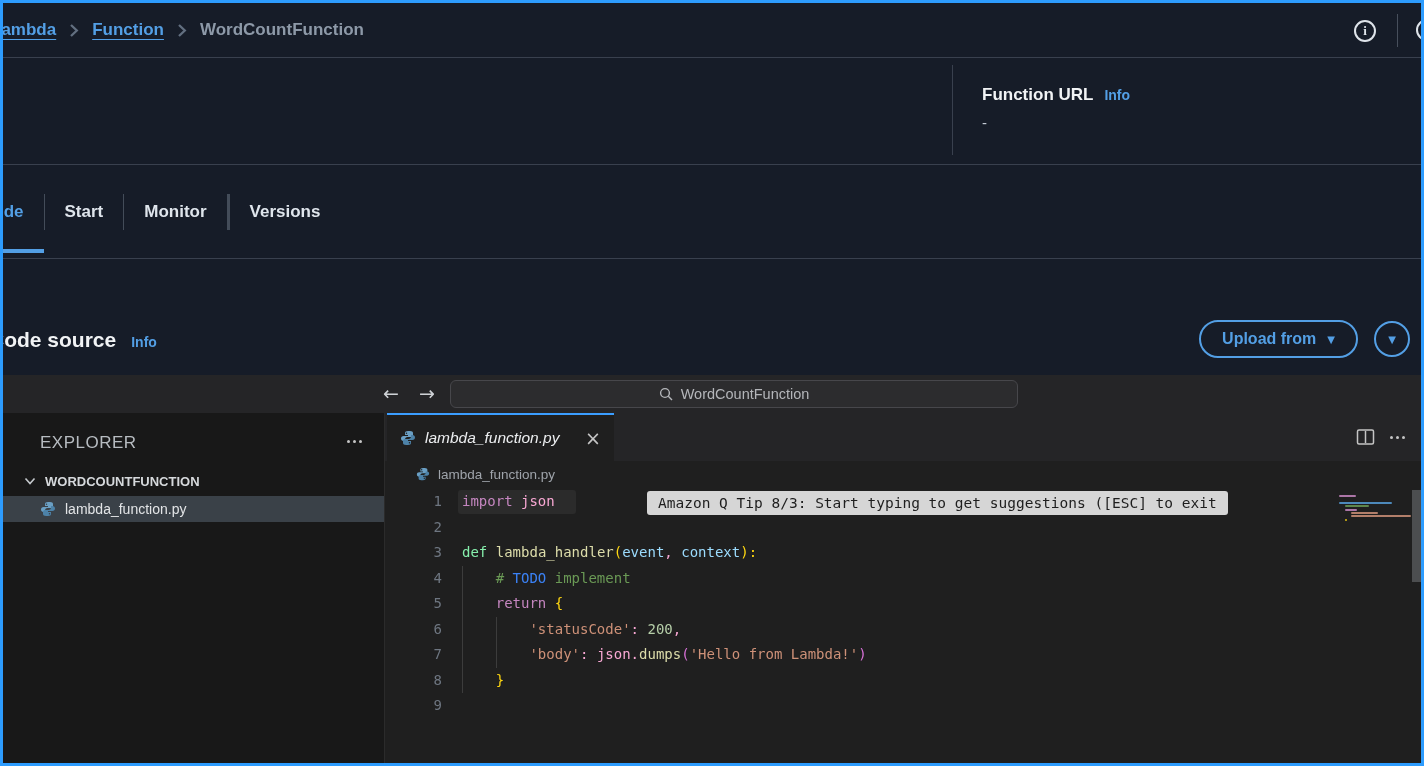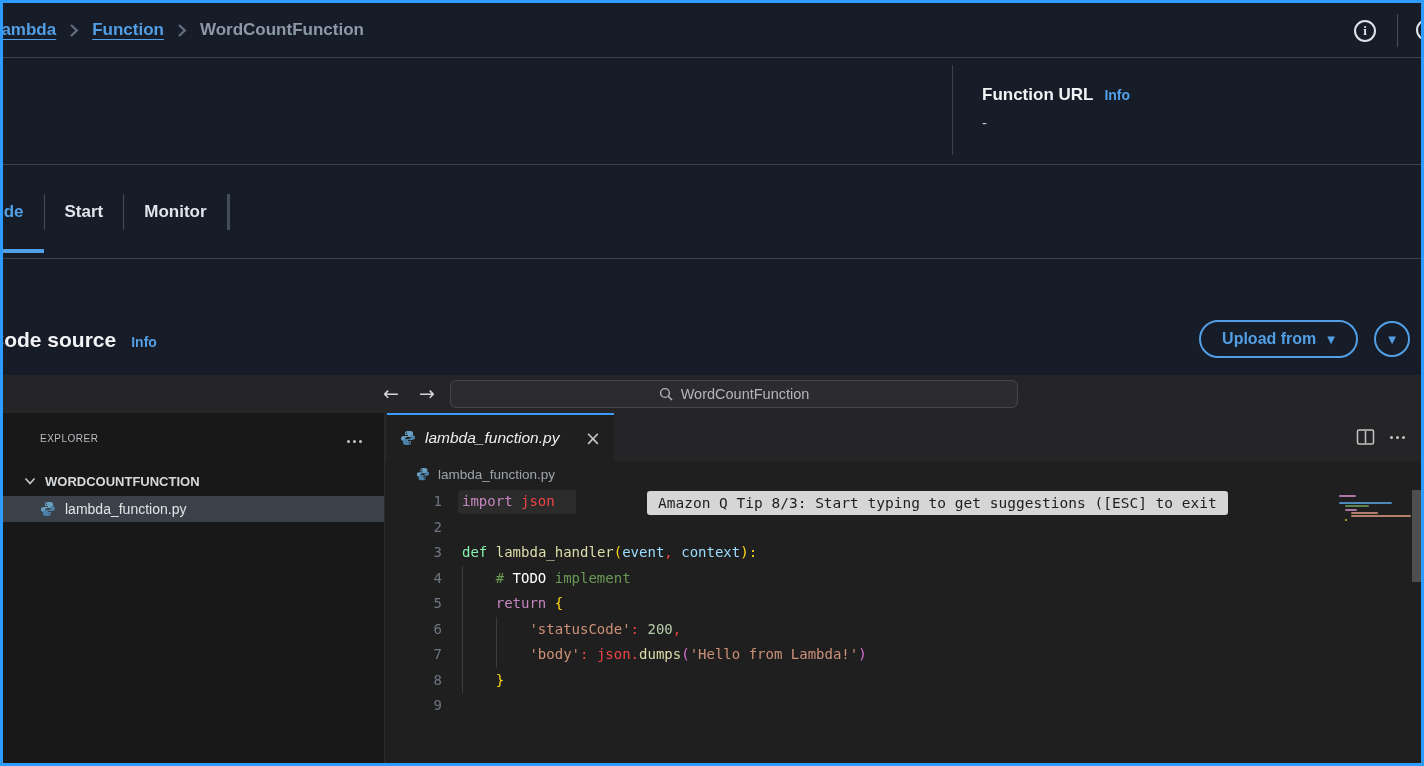--- a/index.html
+++ b/index.html
@@ -63,21 +63,21 @@
   .nav-back { left:380px; } .nav-fwd { left:416px; }
   .cmd-center { position:absolute; left:447px; top:5px; width:568px; height:28px;
     background:#2c2c2e; border:1px solid #47474b; border-radius:6px;
     display:flex; align-items:center; justify-content:center; gap:8px;
     color:#b4b6ba; font-size:14.5px; cursor:pointer; }
   .tb-icons { position:absolute; right:0; top:0; height:38px; }
   .vsc-body { position:absolute; left:0; top:38px; width:1418px; height:350px; display:flex; }
   
   .vsc-sidebar { position:relative; width:382px; height:100%; background:#181818;
     border-right:1px solid #2b2b2b; color:#c5c5c5; }
-  .exp-header { position:absolute; left:37px; top:20px; font-size:10px;
+  .exp-header { position:absolute; left:37px; top:20px; font-size:17px;
     letter-spacing:.5px; color:#b7bcc1; }
   .dots { display:flex; gap:3px; align-items:center; cursor:pointer; }
   .dots i { width:3px; height:3px; border-radius:50%; background:#c5c5c5; }
   .exp-dots { position:absolute; right:22px; top:27px; }
   .exp-section { position:absolute; left:0; right:0; top:56px; height:24px;
     display:flex; align-items:center; cursor:pointer; }
   .exp-chev { margin-left:21px; display:flex; }
   .exp-folder { margin-left:9px; font-size:13px; font-weight:700; color:#d6d9dc; }
   .exp-file { position:absolute; left:0; right:0; top:83px; height:26px;
     background:#3a4148; display:flex; align-items:center; cursor:pointer; }
@@ -110,22 +110,22 @@
   .q-tip { position:absolute; left:262px; top:2px; height:24px; padding:0 11px;
     background:#d6d6d6; color:#1e1e1e; border-radius:3px;
     font-size:14.5px; line-height:24px; white-space:nowrap; max-width:670px; overflow:hidden; }
   .minimap { position:absolute; right:9px; top:2px; width:76px; bottom:0; cursor:pointer; }
   .mm-bar { position:absolute; height:2px; border-radius:1px; opacity:.85; }
   .ed-scrollbar { position:absolute; right:0; top:1px; width:9px; height:92px;
     background:rgba(150,155,160,.38); cursor:pointer; }
   
   .tk-kw{color:#86efac} .tk-kw2{color:#c586c0} .tk-fn{color:#dcdcaa}
   .tk-var{color:#9cdcfe} .tk-str{color:#ce9178} .tk-num{color:#b5cea8}
-  .tk-cm{color:#6a9955} .tk-todo{color:#ffffff} .tk-b1{color:#ffd710}
-  .tk-b2{color:#d670d6} .tk-pl{color:#ef4444}
+  .tk-cm{color:#6a9955} .tk-todo{color:#3b82f6} .tk-b1{color:#ffd710}
+  .tk-b2{color:#d670d6} .tk-pl{color:#f9a8d4}
   svg { display:block; }
 </style>
 </head>
 <body>
 
 <div class="screen">
 
   <div class="crumb-bar">
     <div class="crumb-items">
       <span class="crumb-link">Lambda</span>
@@ -163,20 +163,21 @@
   <div class="tabs-row">
     <div class="aws-tabs">
       <div class="aws-tab active">Code</div>
       <span class="tab-div"></span>
       <div class="aws-tab">Start</div>
       <span class="tab-div"></span>
       <div class="aws-tab">Monitor</div>
       <span class="tab-div"></span>
       <span class="tab-div"></span>
       <span class="tab-div"></span>
+      <div class="aws-tab">Versions</div>
     </div>
   </div>
 
   <div class="src-row">
     <span class="src-title">Code source</span>
     <span class="info-link">Info</span>
   </div>
   <button class="upload-btn">
     <span>Upload from</span>
     <span class="caret">▼</span>

